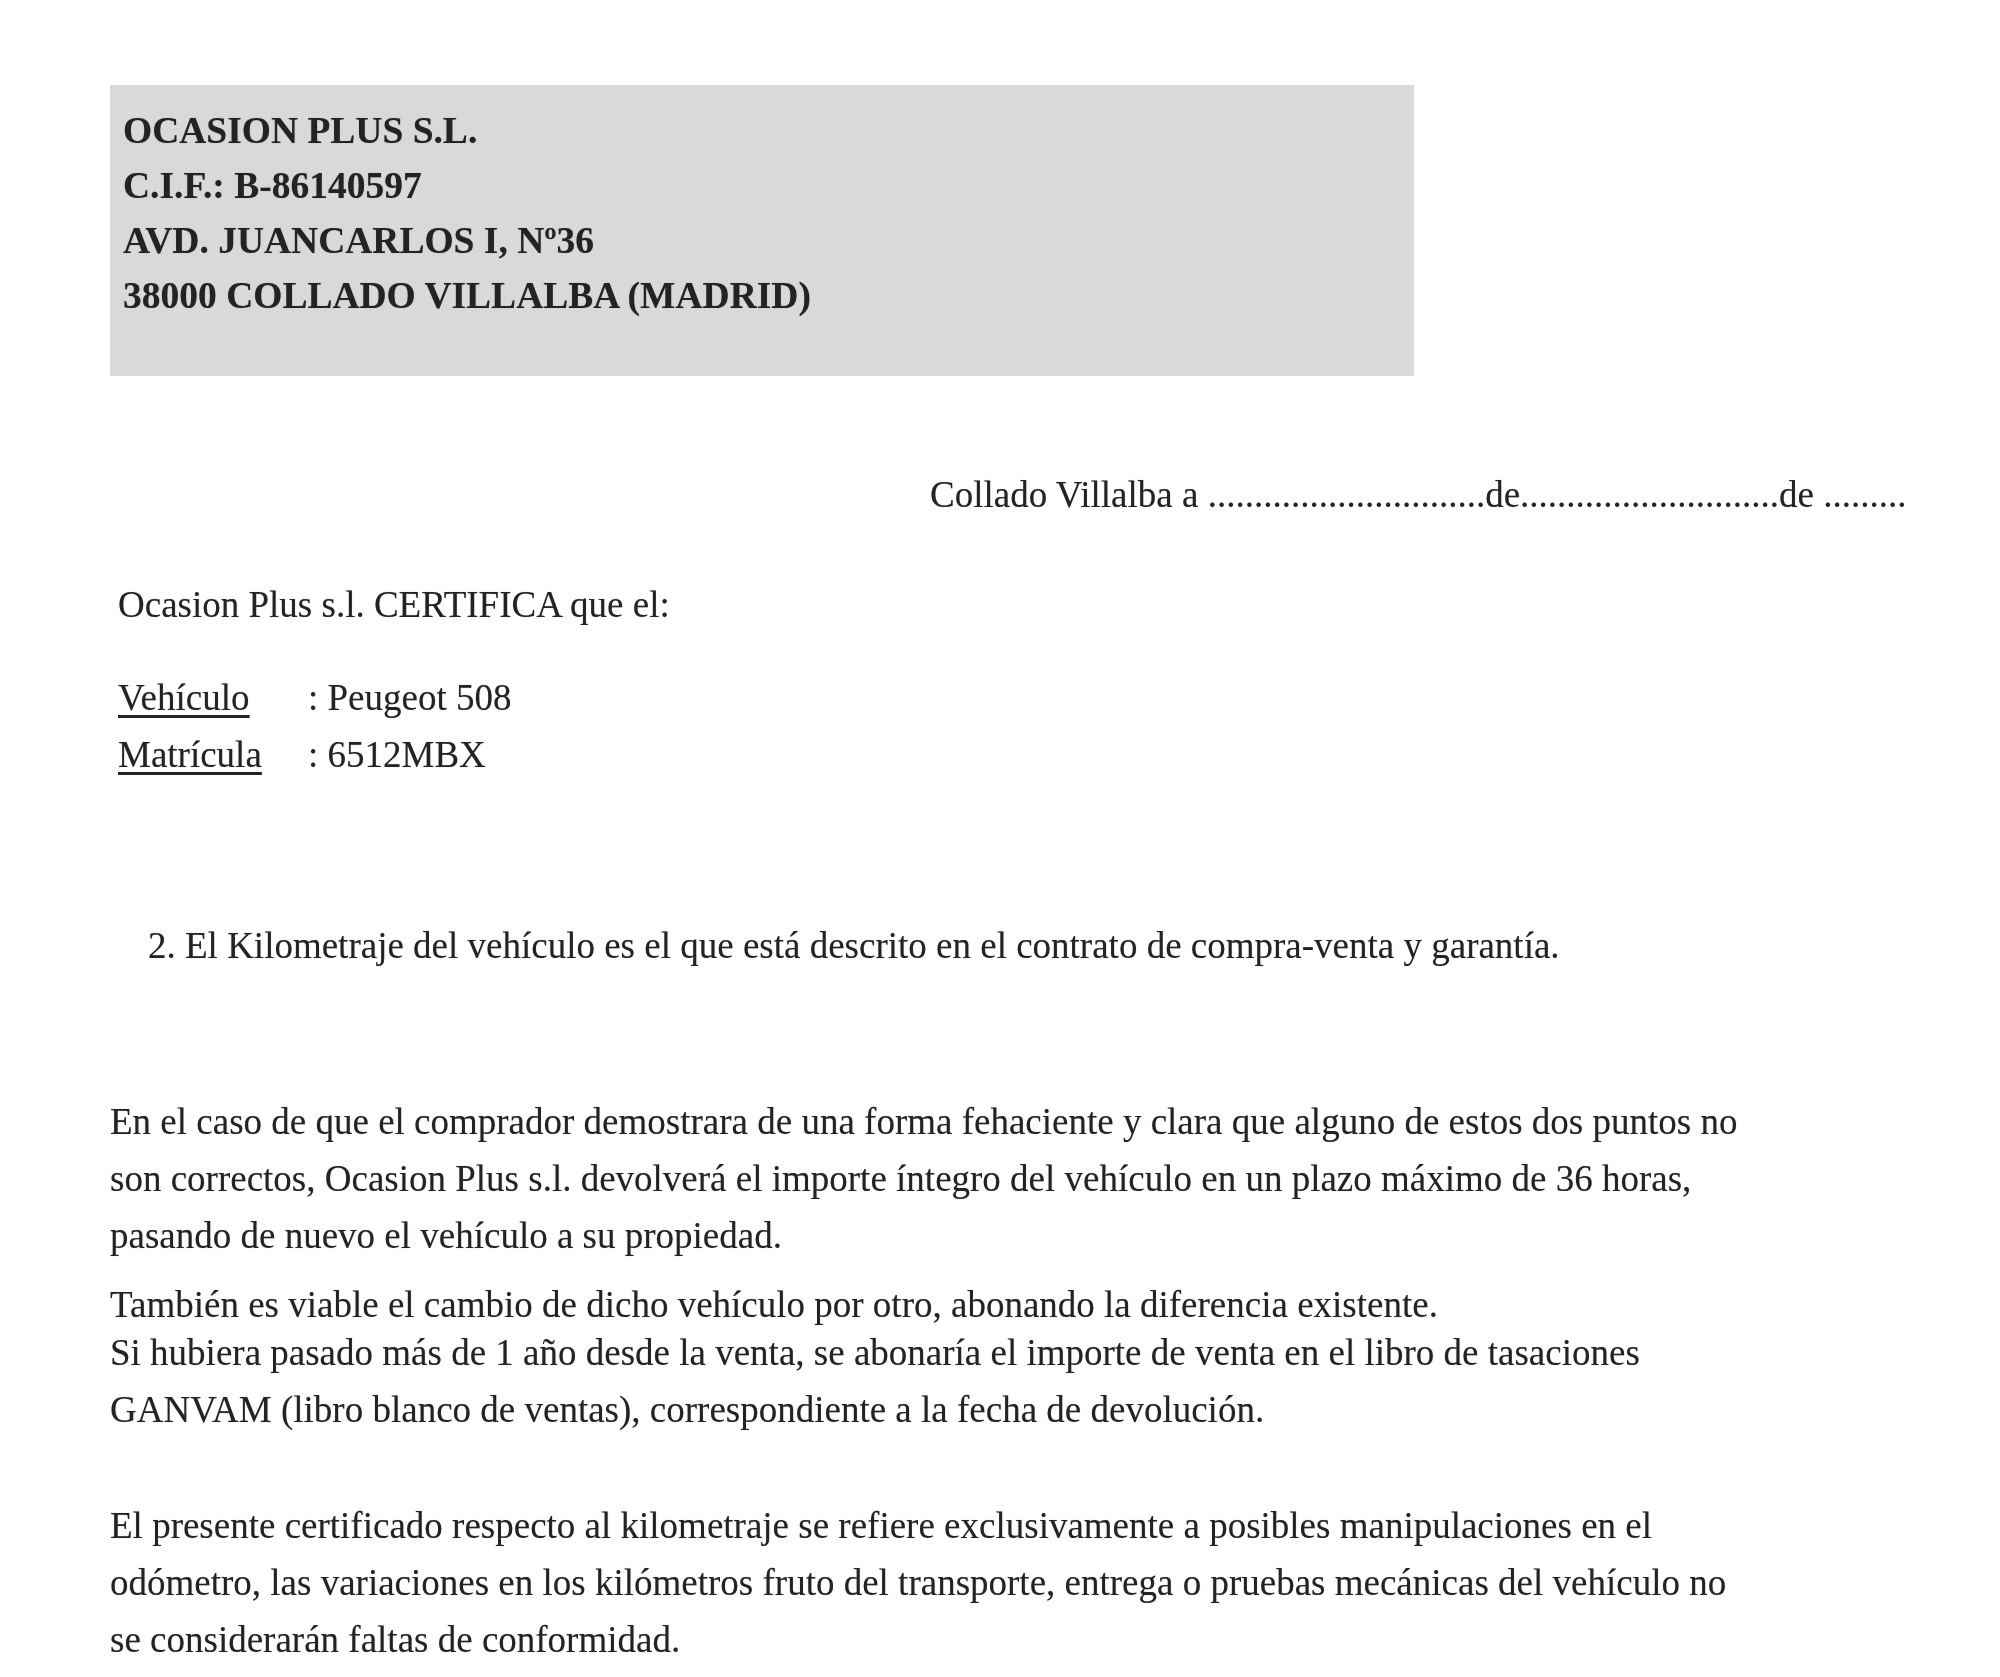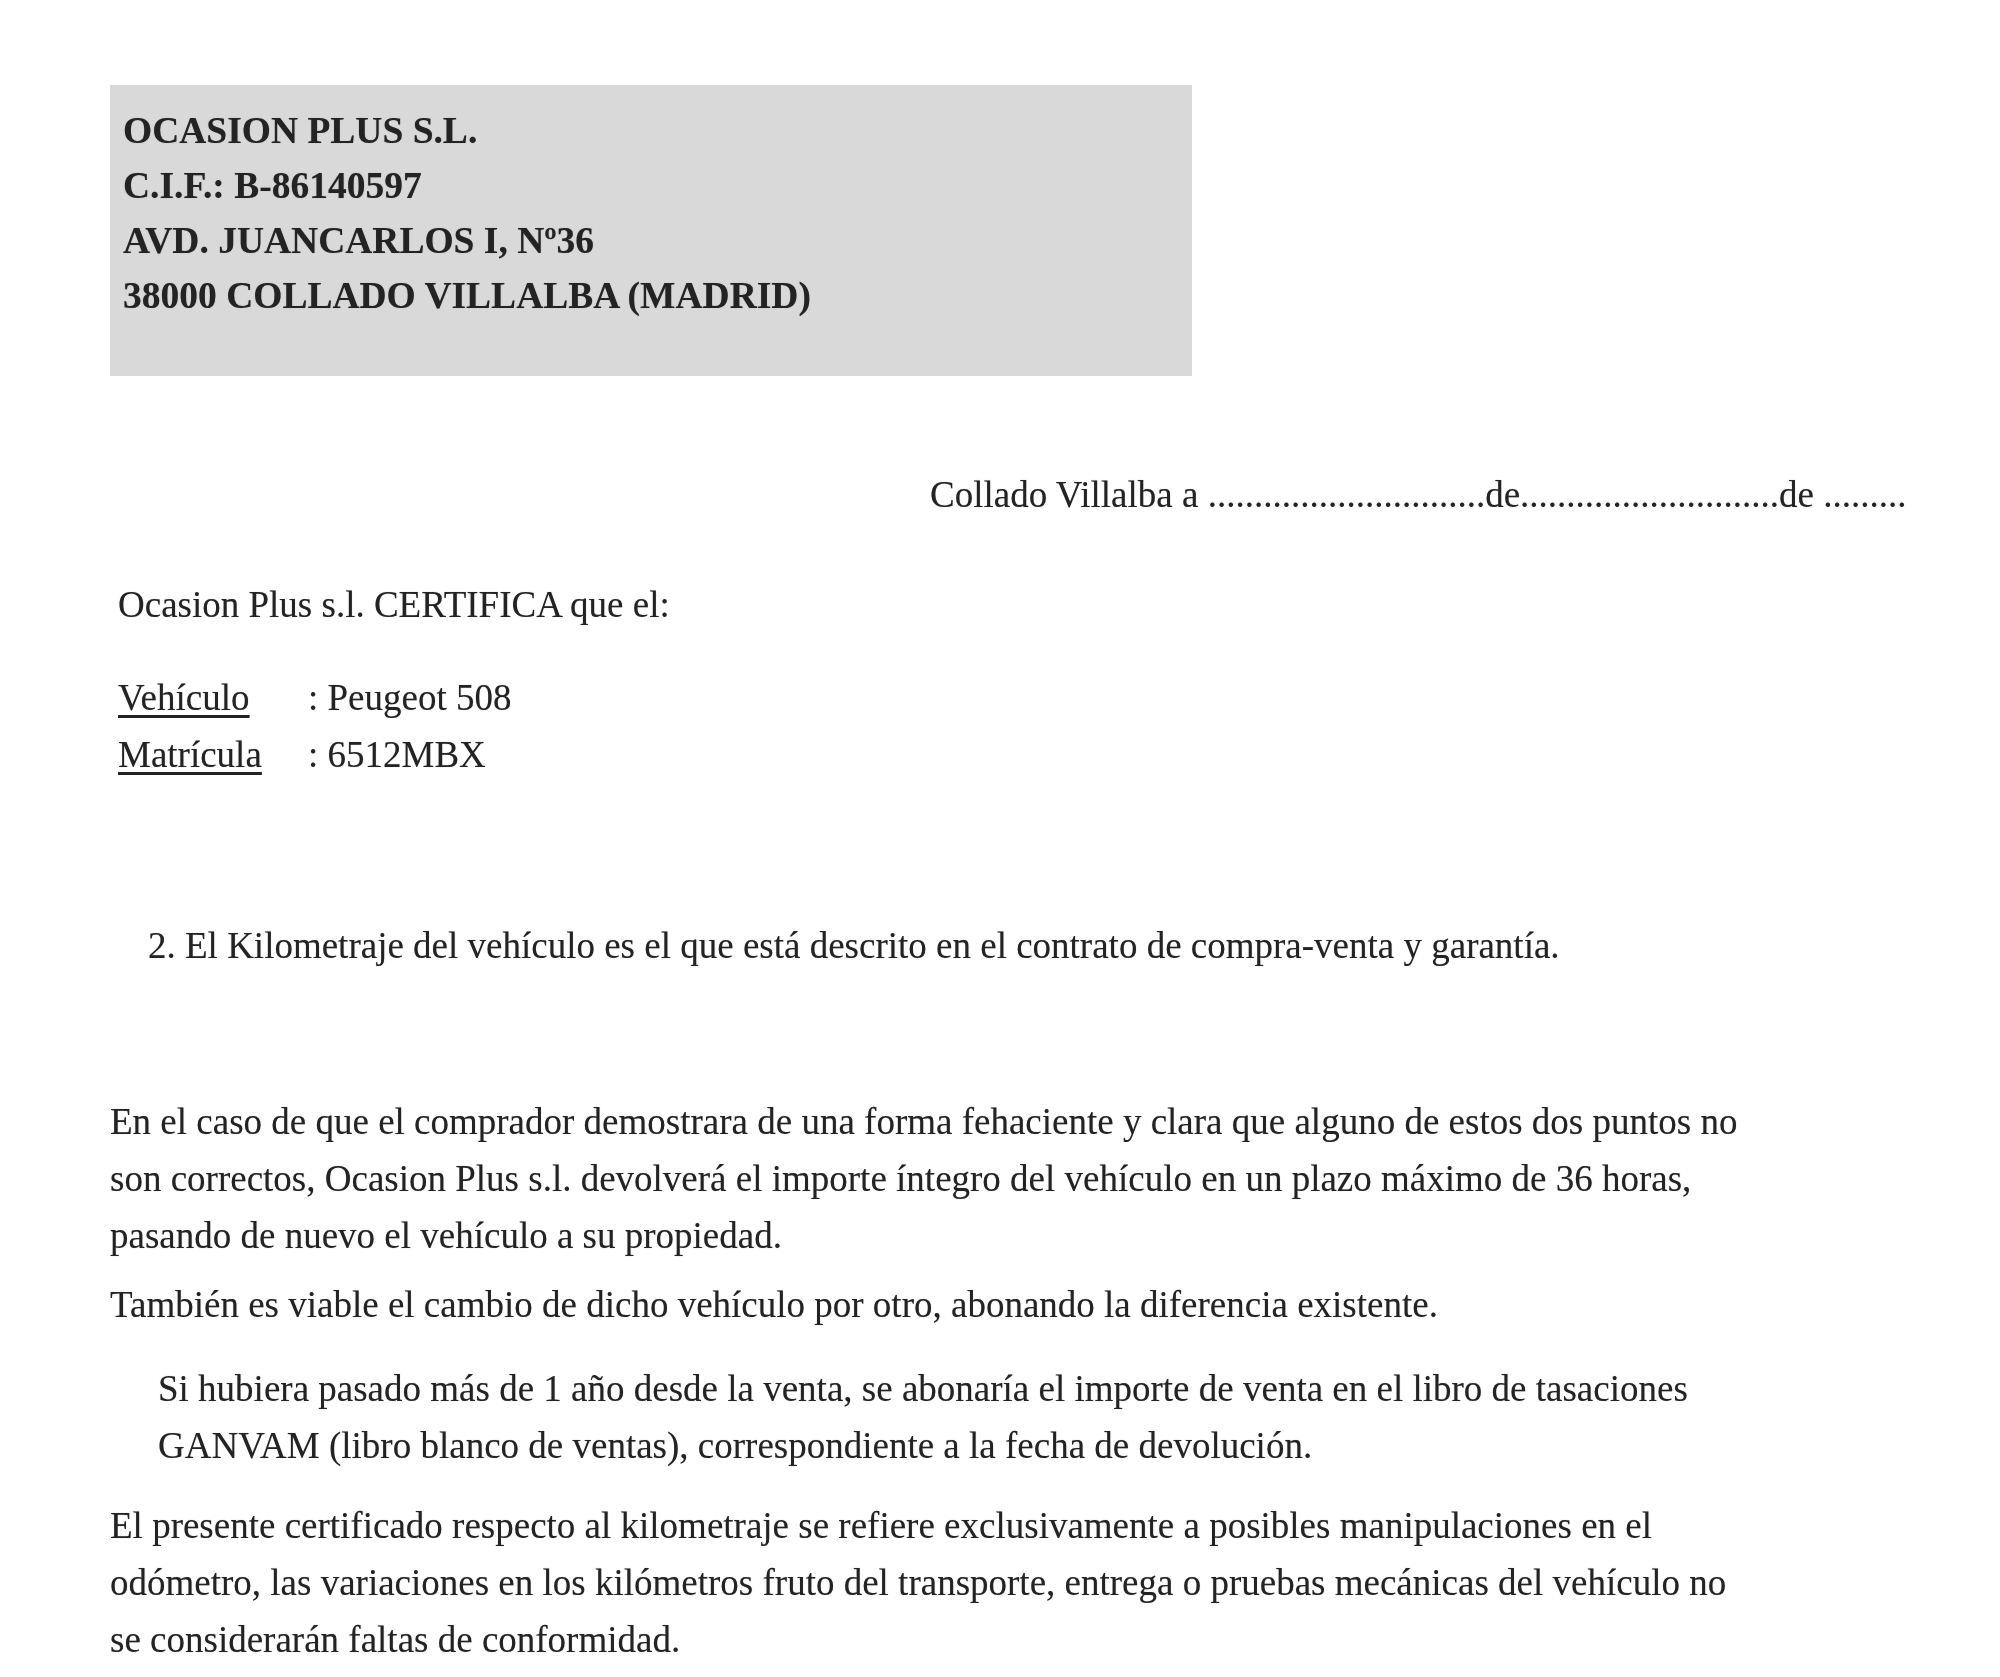--- a/index.html
+++ b/index.html
@@ -19,21 +19,21 @@
     color: #232323;
   }
   .scan {
     text-shadow: 0 0 1px rgba(40,40,40,0.38);
   }
   .abs { position: absolute; }
 
   .company-box {
     left: 110px;
     top: 85px;
-    width: 1082px;
+    width: 1304px;
     height: 291px;
     background: #d9d9d9;
     padding: 18px 10px 0 13px;
     box-sizing: border-box;
     font-weight: bold;
     font-size: 37.5px;
     line-height: 55px;
   }
 
   .date-line {
@@ -63,21 +63,21 @@
   .clause-1 { left: 108px; top: 829px; white-space: nowrap; }
   .clause-2 { left: 108px; top: 917px; white-space: nowrap; margin-left: 40px; }
 
   .para {
     left: 110px;
     width: 1830px;
     white-space: pre-line;
   }
   .para-1 { top: 1093px; }
   .para-2 { top: 1276px; }
-  .para-3 { top: 1360px; margin-left: 48px; }
+  .para-3 { top: 1324px; }
   .para-4 { top: 1497px; }
 </style>
 </head>
 <body>
 
 <div class="page scan">
 
   <div class="abs company-box">
     <div>OCASION PLUS S.L.</div>
     <div>C.I.F.: B-86140597</div>

